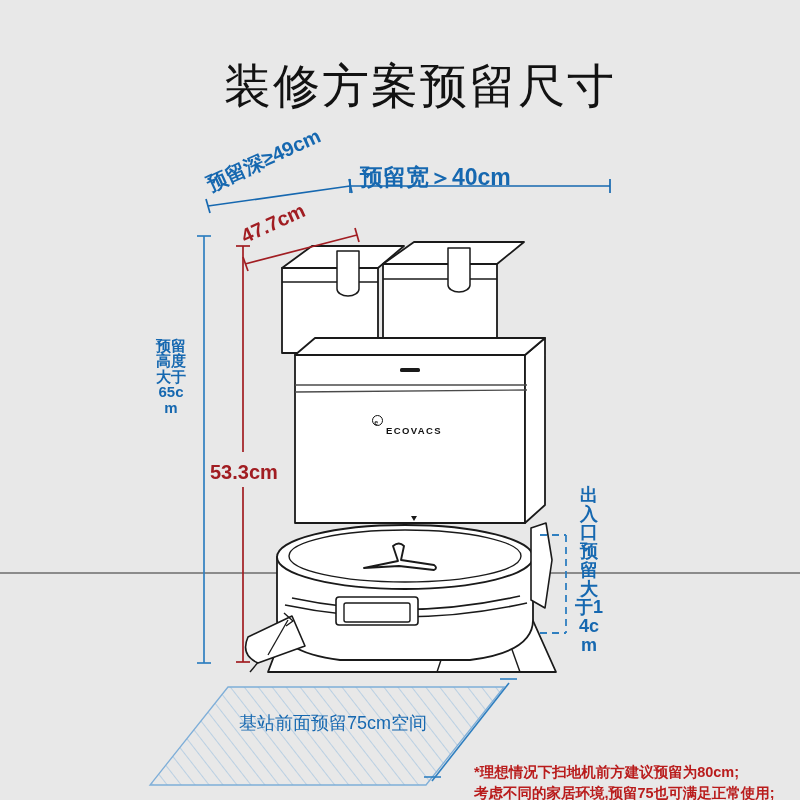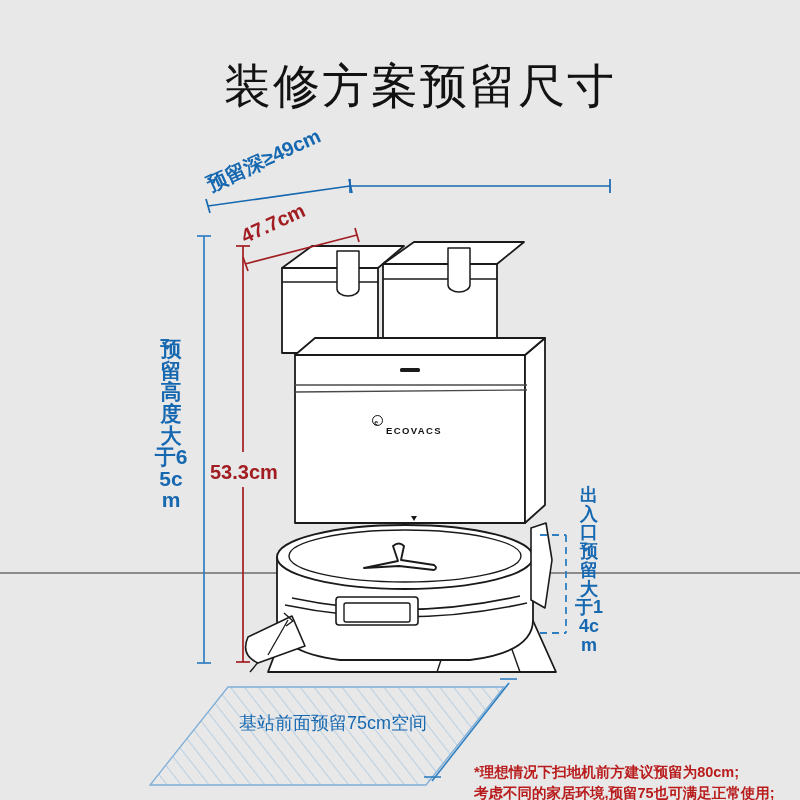--- a/index.html
+++ b/index.html
@@ -42,21 +42,21 @@
   }
   #lbl-47{
     left:238px;top:228px;
     font-size:20px;font-weight:700;
     transform:rotate(-24.5deg);
     transform-origin:left top;
   }
   #lbl-height{
     left:153px;top:338px;
     width:36px;
-    font-size:21px;font-weight:700;
+    font-size:15px;font-weight:700;
     text-align:center;
     line-height:1.03;
     white-space:normal;
     word-break:break-all;
   }
   #lbl-533{
     left:210px;top:462px;
     font-size:20px;font-weight:700;
   }
   #lbl-inout{
@@ -205,20 +205,21 @@
     </g>
 
     <g stroke="#2f7fc0" stroke-width="1.8" fill="none" stroke-dasharray="7 5">
       <line x1="566" y1="535" x2="566" y2="633"></line>
       <line x1="540" y1="535" x2="566" y2="535"></line>
       <line x1="540" y1="633" x2="566" y2="633"></line>
     </g>
   </svg>
 
   <div class="txt blue" id="lbl-depth">预留深≥49cm</div>
+  <div class="txt blue" id="lbl-width">预留宽＞40cm</div>
   <div class="txt red" id="lbl-47">47.7cm</div>
   <div class="txt blue" id="lbl-height">预留高度大于65cm</div>
   <div class="txt red" id="lbl-533">53.3cm</div>
   <div class="txt blue" id="lbl-inout">出入口预留大于14cm</div>
   <div class="txt blue" id="lbl-floor">基站前面预留75cm空间</div>
 
   <div style="position:absolute;left:372px;top:405px;display:flex;align-items:center;gap:3px;">
     <span style="display:inline-block;width:11px;height:11px;border:1.5px solid #111;border-radius:50%;
                  position:relative;box-sizing:border-box;">
       <span style="position:absolute;left:1.2px;top:3.2px;font-size:7px;line-height:7px;color:#111;

